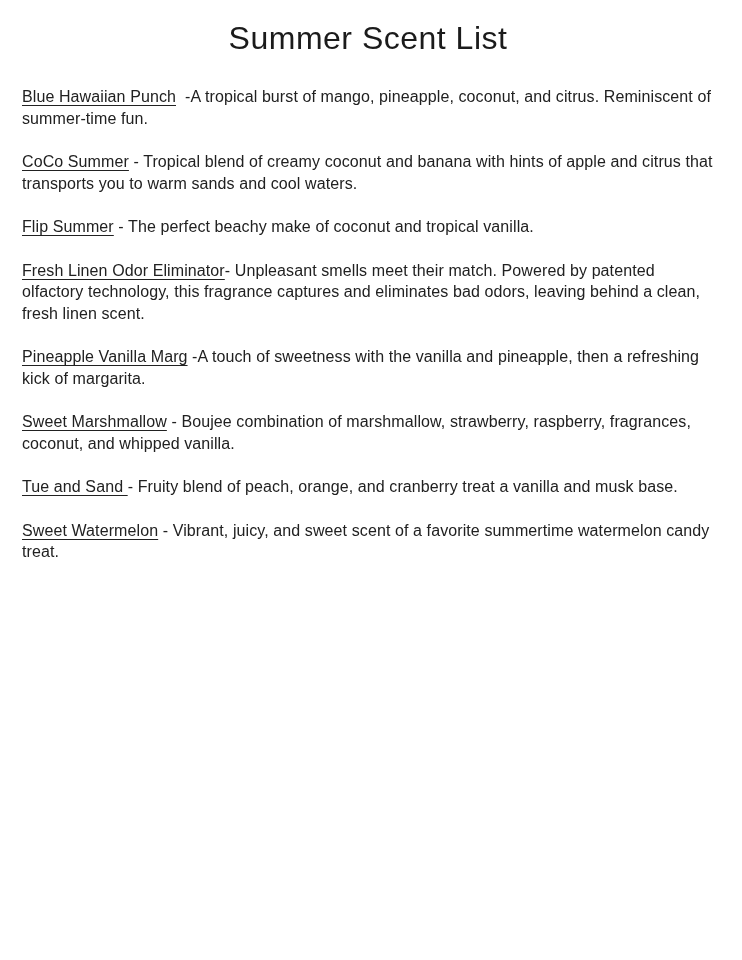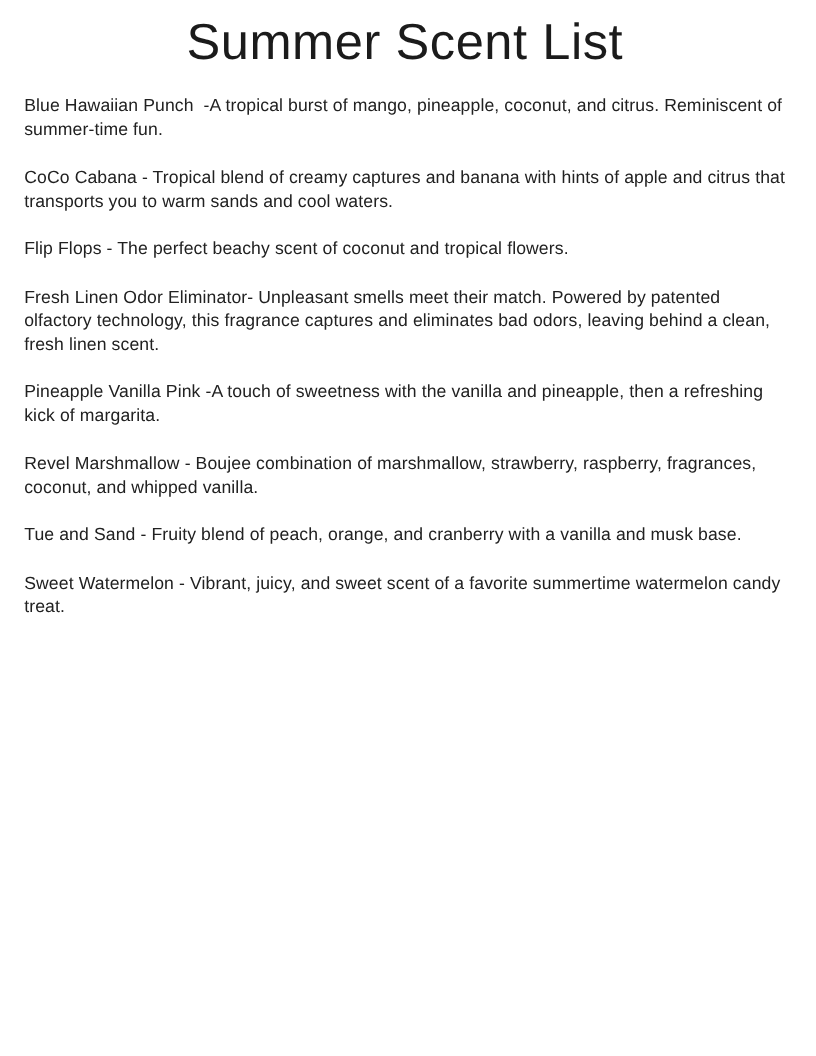--- a/index.html
+++ b/index.html
@@ -14,63 +14,64 @@
     color: #212121;
     overflow: hidden;
   }
   .page {
     box-sizing: border-box;
     width: 742px;
     height: 960px;
     padding: 0 28px 0 22px;
   }
   .title {
-    font-size: 46px;
+    font-size: 32px;
     line-height: 54px;
     font-weight: 500;
     letter-spacing: 0.5px;
     text-align: center;
     margin: 11px 0 21px 0;
     color: #1b1b1b;
   }
   .list {
     display: block;
   }
   .entry {
     margin: 0 0 22px 0;
     font-size: 16px;
     line-height: 21.5px;
     letter-spacing: 0.1px;
     white-space: pre-wrap;
     color: #212121;
   }
   .name {
+    text-decoration: underline;
     text-decoration-thickness: 1.4px;
     text-underline-offset: 3px;
   }
 </style>
 </head>
 <body>
 
 <div class="page">
   <h1 class="title">Summer Scent List</h1>
   <div class="list">
   <p class="entry"><span class="name">Blue Hawaiian Punch</span><span class="desc">  -A tropical burst of mango, pineapple, coconut, and citrus. Reminiscent of summer-time fun.</span></p>
 
 
-  <p class="entry"><span class="name">CoCo Cabana</span><span class="desc"> - Tropical blend of creamy captures and banana with hints of apple and citrus that transports you to warm sands and cool waters.</span></p>
+  <p class="entry"><span class="name">CoCo Summer</span><span class="desc"> - Tropical blend of creamy coconut and banana with hints of apple and citrus that transports you to warm sands and cool waters.</span></p>
 
-  <p class="entry"><span class="name">Flip Flops</span><span class="desc"> - The perfect beachy scent of coconut and tropical flowers.</span></p>
+  <p class="entry"><span class="name">Flip Summer</span><span class="desc"> - The perfect beachy make of coconut and tropical vanilla.</span></p>
 
   <p class="entry"><span class="name">Fresh Linen Odor Eliminator</span><span class="desc">- Unpleasant smells meet their match. Powered by patented olfactory technology, this fragrance captures and eliminates bad odors, leaving behind a clean, fresh linen scent.</span></p>
 
 
-  <p class="entry"><span class="name">Pineapple Vanilla Pink</span><span class="desc"> -A touch of sweetness with the vanilla and pineapple, then a refreshing kick of margarita.</span></p>
+  <p class="entry"><span class="name">Pineapple Vanilla Marg</span><span class="desc"> -A touch of sweetness with the vanilla and pineapple, then a refreshing kick of margarita.</span></p>
 
-  <p class="entry"><span class="name">Revel Marshmallow</span><span class="desc"> - Boujee combination of marshmallow, strawberry, raspberry, fragrances, coconut, and whipped vanilla.</span></p>
+  <p class="entry"><span class="name">Sweet Marshmallow</span><span class="desc"> - Boujee combination of marshmallow, strawberry, raspberry, fragrances, coconut, and whipped vanilla.</span></p>
 
-  <p class="entry"><span class="name">Tue and Sand </span><span class="desc">- Fruity blend of peach, orange, and cranberry with a vanilla and musk base.</span></p>
+  <p class="entry"><span class="name">Tue and Sand </span><span class="desc">- Fruity blend of peach, orange, and cranberry treat a vanilla and musk base.</span></p>
 
   <p class="entry"><span class="name">Sweet Watermelon</span><span class="desc"> - Vibrant, juicy, and sweet scent of a favorite summertime watermelon candy treat.</span></p>
 
 
 </div>
 </div>
 
 </body></html>

